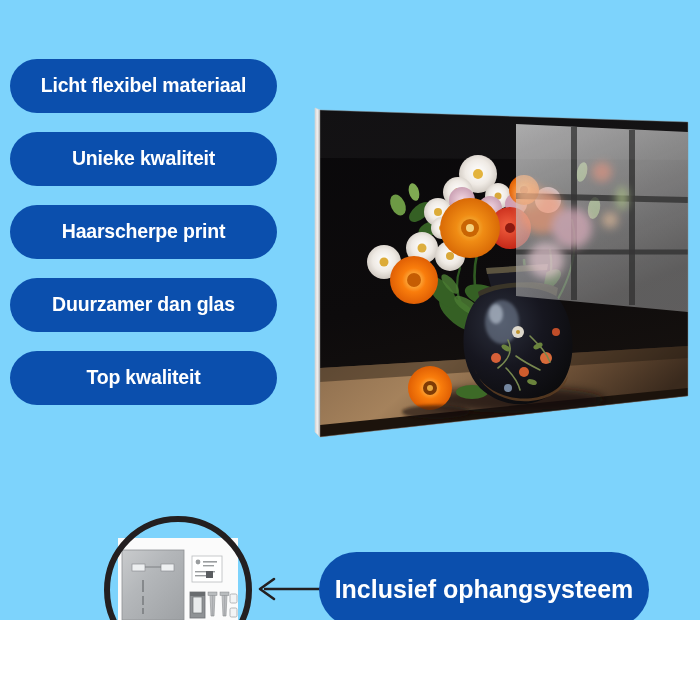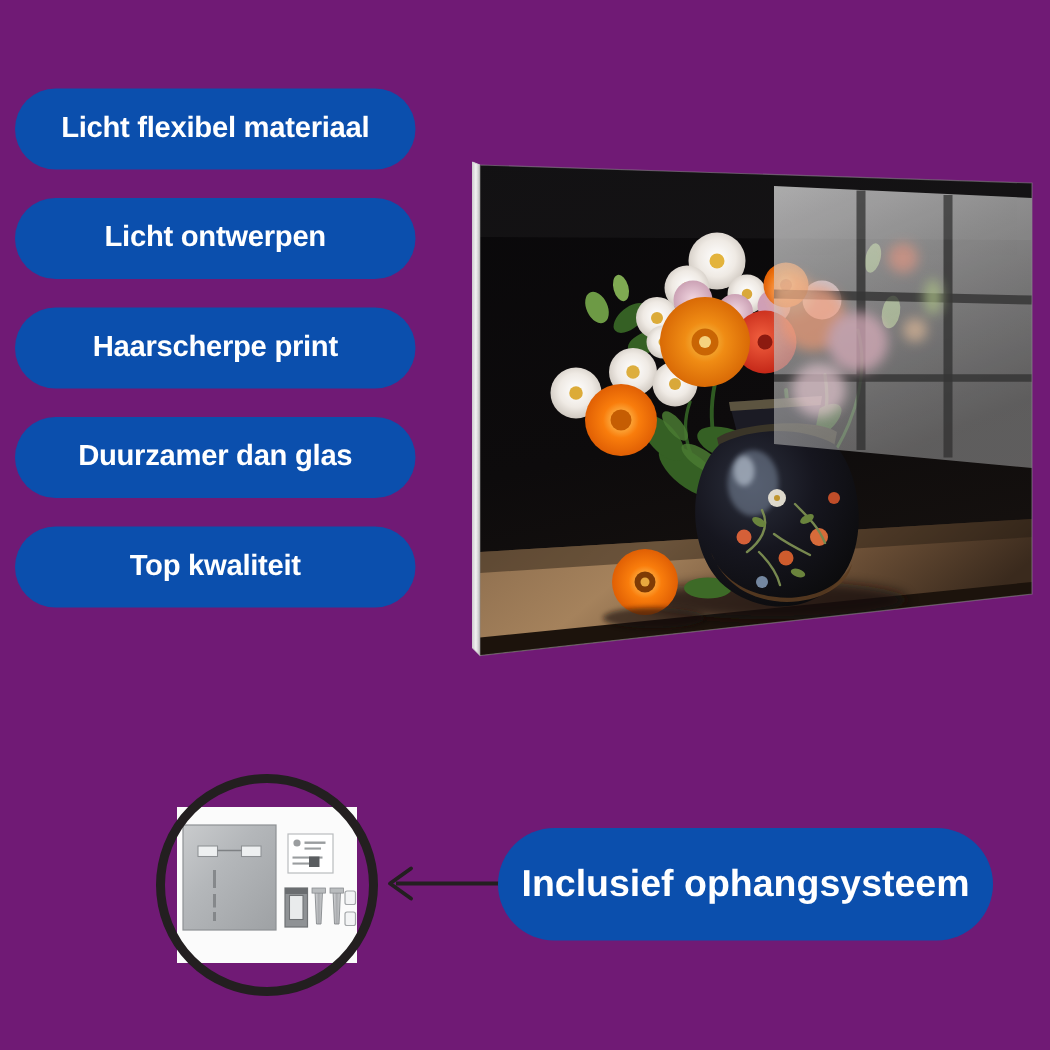--- a/index.html
+++ b/index.html
@@ -6,22 +6,22 @@
     margin: 0;
     padding: 0;
     background: #ffffff;
   }
   body {
     font-family: "Liberation Sans", sans-serif;
   }
   #page {
     position: relative;
     width: 700px;
-    height: 700px;
-    background: #701a75;
+    height: 620px;
+    background: #7dd3fc;
     overflow: hidden;
   }
 
   
   .feature-list {
     position: absolute;
     left: 10px;
     top: 59px;
     width: 267px;
   }
@@ -86,21 +86,21 @@
     position: absolute;
     left: 250px;
     top: 566px;
     width: 95px;
     height: 44px;
   }
 
   
   .callout-pill {
     position: absolute;
-    left: 332px;
+    left: 319px;
     top: 552px;
     width: 330px;
     height: 75px;
     border-radius: 38px;
     background: #0B4FAD;
     display: flex;
     align-items: center;
     justify-content: center;
     box-sizing: border-box;
     padding: 0 18px;
@@ -120,21 +120,21 @@
 <div id="page">
 
   <div class="feature-list">
 
     <div class="pill">
       <span class="pill-label">Licht flexibel materiaal</span>
     </div>
 
 
     <div class="pill">
-      <span class="pill-label">Licht ontwerpen</span>
+      <span class="pill-label">Unieke kwaliteit</span>
     </div>
 
     <div class="pill">
       <span class="pill-label">Haarscherpe print</span>
     </div>
 
     <div class="pill">
       <span class="pill-label">Duurzamer dan glas</span>
     </div>
 

